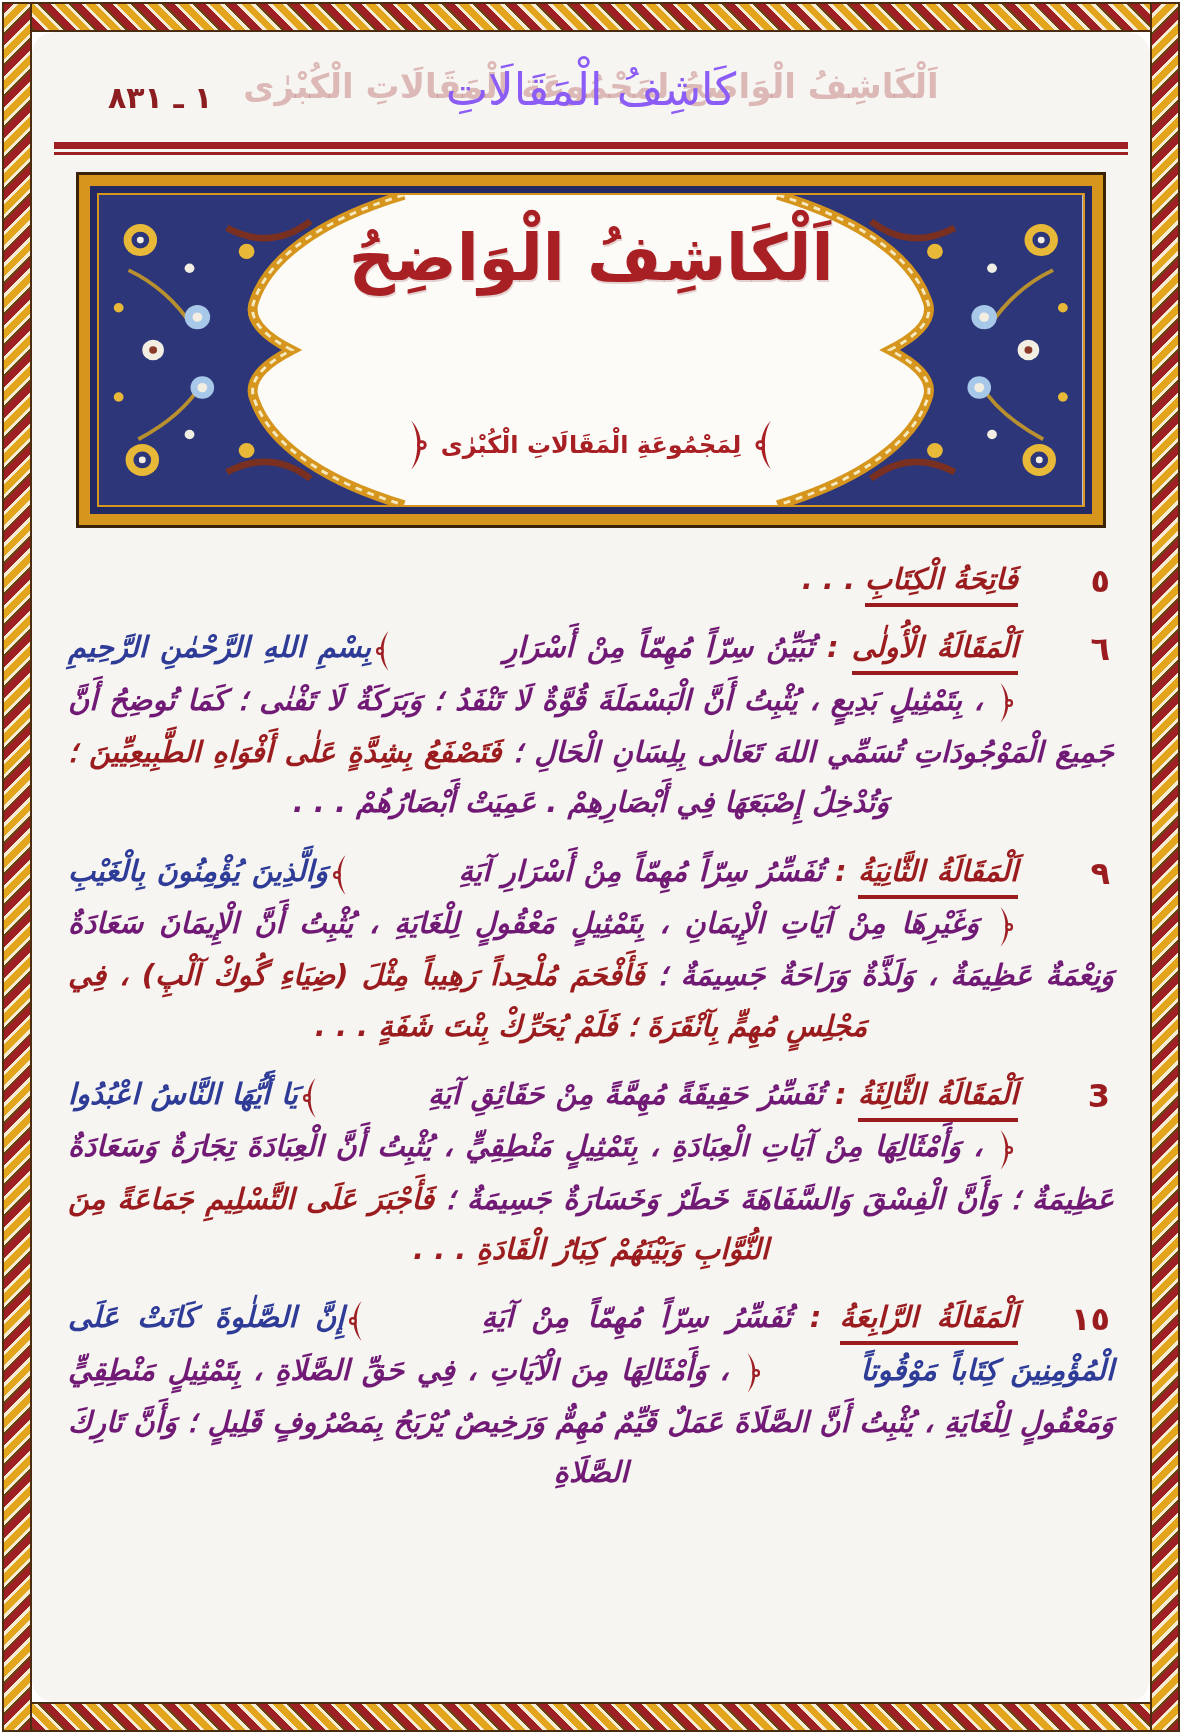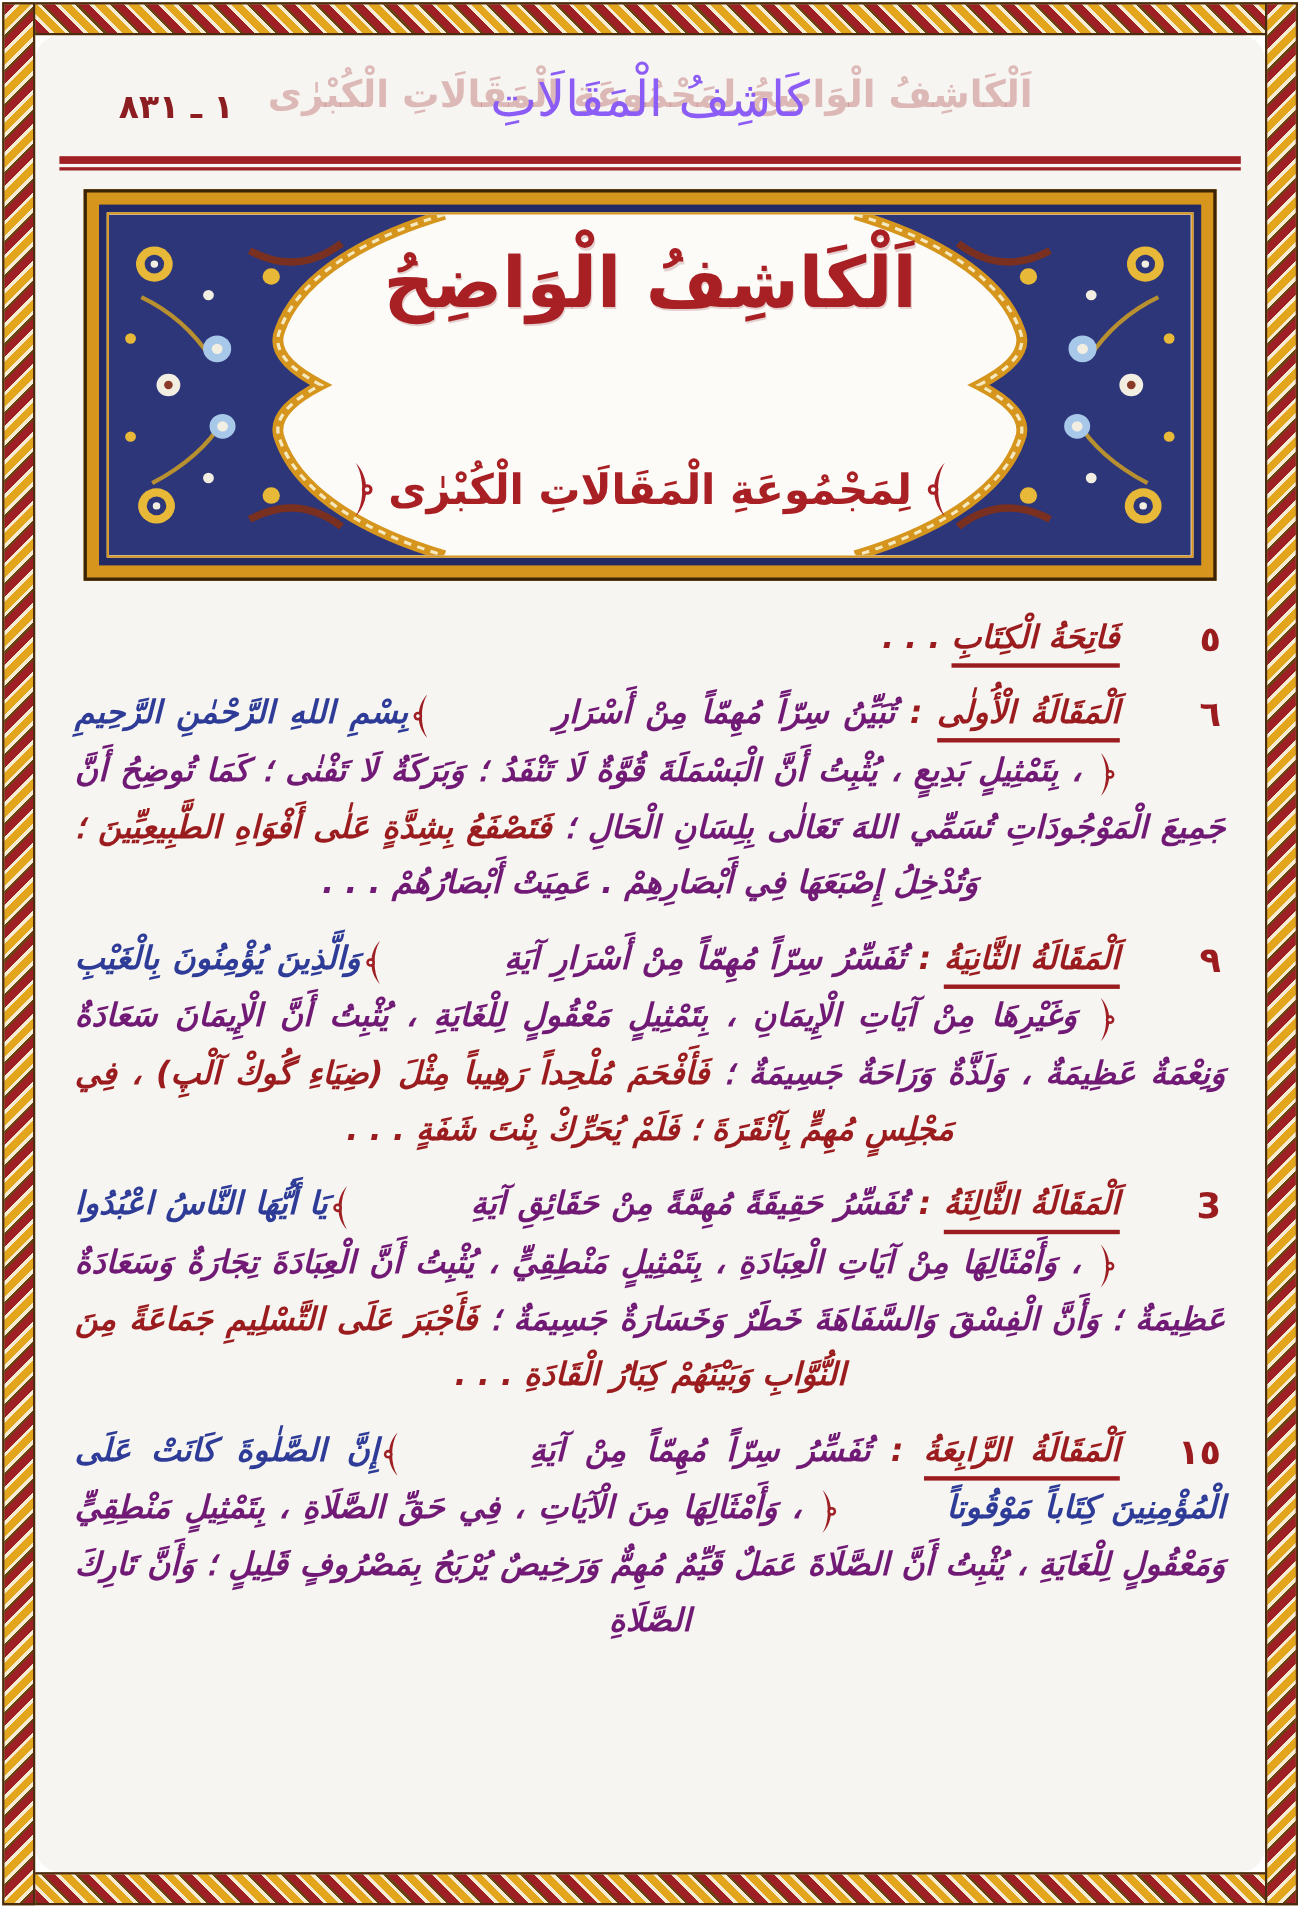--- a/index.html
+++ b/index.html
@@ -42,21 +42,21 @@
   .panel-navy{height:100%;background:#232a63;padding:7px;box-sizing:border-box;}
   .panel-inner{height:100%;background:#fcfbf8;position:relative;overflow:hidden;
     box-sizing:border-box;border:2px solid #d6951d;}
   .corner{position:absolute;top:0;height:100%;width:34%;}
   .corner-left{left:0;} .corner-right{right:0;transform:scaleX(-1);}
   .panel-title{position:absolute;top:26px;left:0;right:0;text-align:center;
     font-size:64px;font-weight:bold;color:#a81f24;z-index:3;
     text-shadow:1px 2px 0 rgba(120,18,18,0.18);}
   .panel-sub{position:absolute;bottom:34px;left:0;right:0;display:flex;
     justify-content:center;align-items:center;gap:12px;z-index:3;
-    color:#a81f24;font-size:38px;font-weight:bold;direction:rtl;}
+    color:#a81f24;font-size:24px;font-weight:bold;direction:rtl;}
   .panel-sub .orn svg{height:52px;display:block;}
 
   
   .entries{margin:26px 36px 0;}
   .entry{position:relative;margin-bottom:18px;}
   .entry-num{position:absolute;right:4px;top:8px;font-size:32px;font-weight:bold;
     color:#9b1c1f;direction:rtl;}
   .entry-text{margin:0;direction:rtl;text-align:justify;text-align-last:center;
     text-indent:96px;font-size:29px;line-height:1.74;color:#1d1d1d;font-weight:bold;font-style:italic;}
   .align-last-right{text-align-last:right;}

